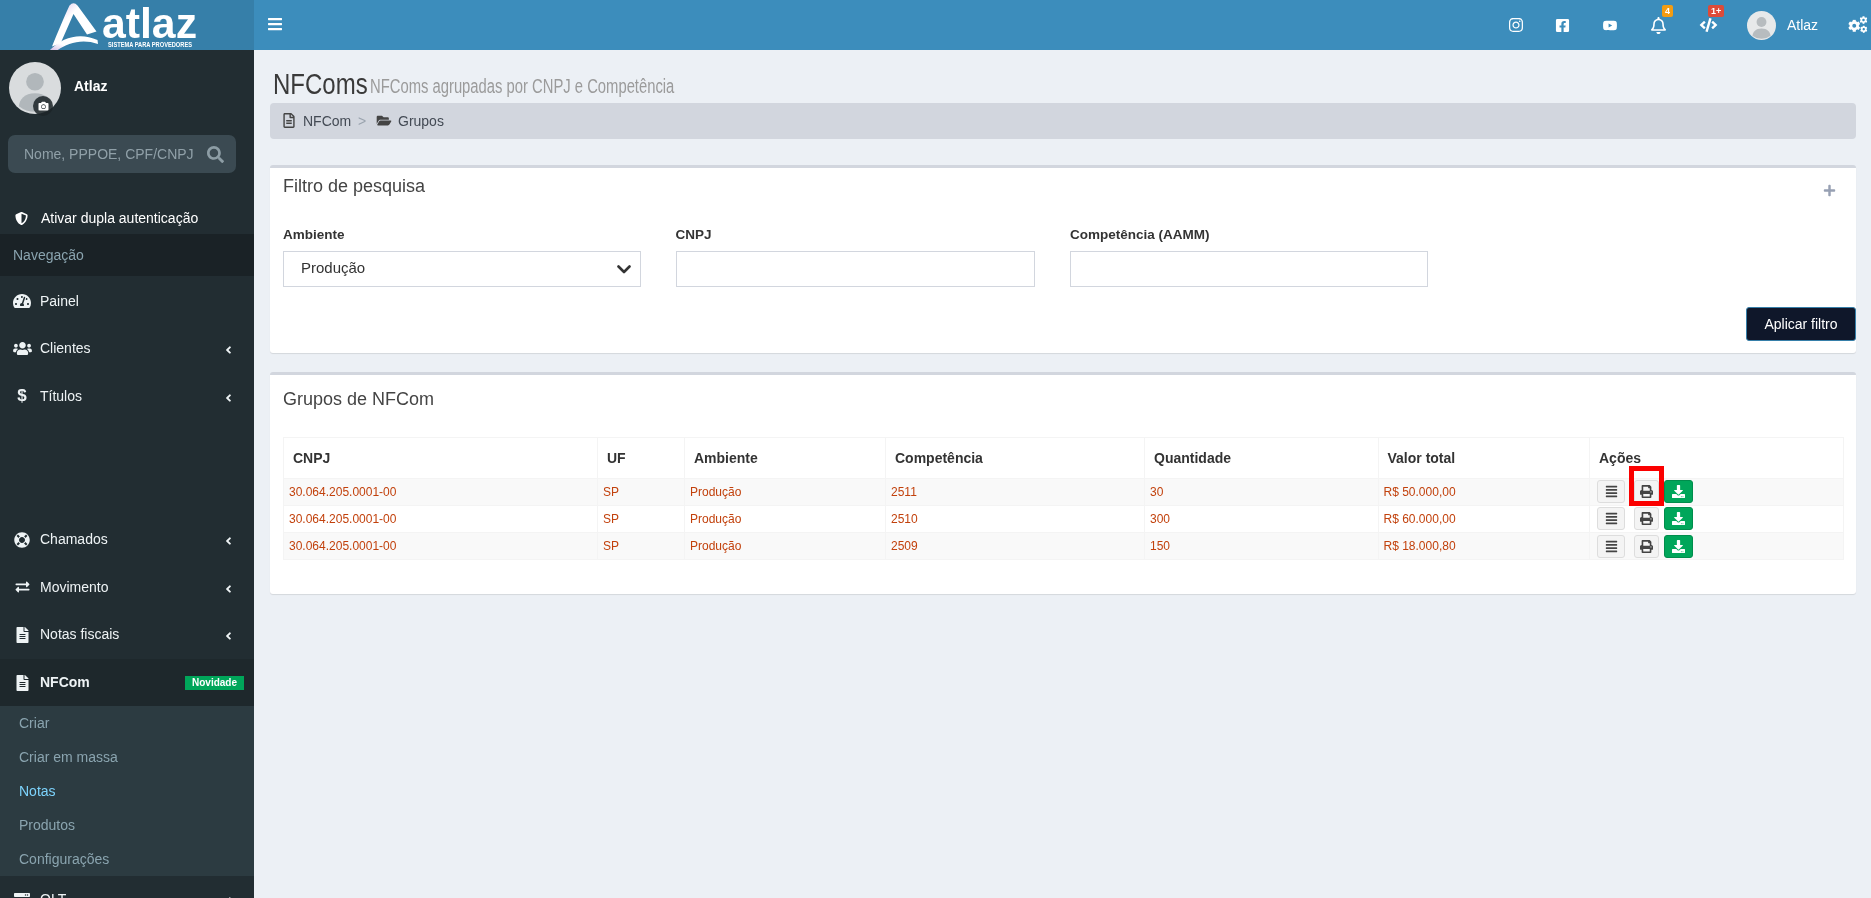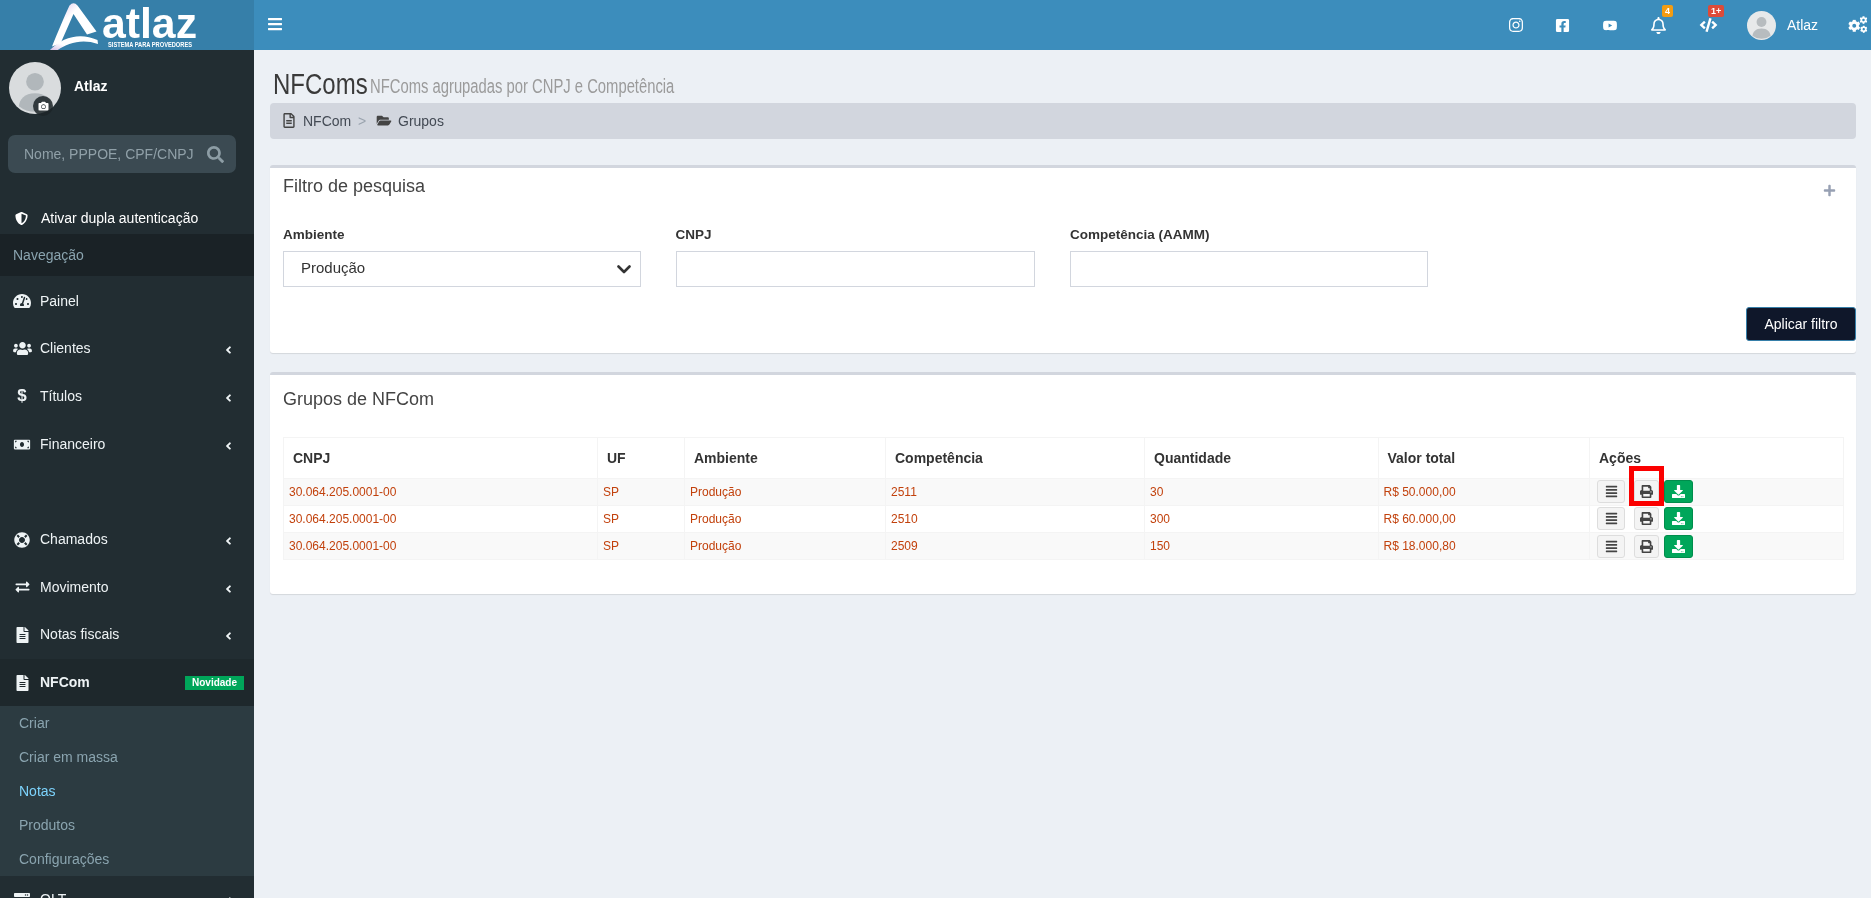--- a/index.html
+++ b/index.html
@@ -230,31 +230,20 @@
       <span class="tx">Clientes</span>
       <span class="ch"><svg width="7" height="12" fill="#eef3f5">
           <use href="#i-angle"></use>
         </svg></span>
     </div>
  <div class="mi" style="top:322.9px">
       <span class="ic">
         <span style="font-size:17px;font-weight:bold;">$</span>
       </span>
       <span class="tx">Títulos</span>
-      <span class="ch"><svg width="7" height="12" fill="#eef3f5">
-          <use href="#i-angle"></use>
-        </svg></span>
-    </div>
- <div class="mi" style="top:370.6px">
-      <span class="ic">
-        <svg width="18" height="13" fill="#eef3f5">
-          <use href="#i-money"></use>
-        </svg>
-      </span>
-      <span class="tx">Financeiro</span>
       <span class="ch"><svg width="7" height="12" fill="#eef3f5">
           <use href="#i-angle"></use>
         </svg></span>
     </div>
  <div class="mi" style="top:466px">
       <span class="ic">
         <svg width="16" height="16" fill="#eef3f5">
           <use href="#i-ring"></use>
         </svg>
       </span>

